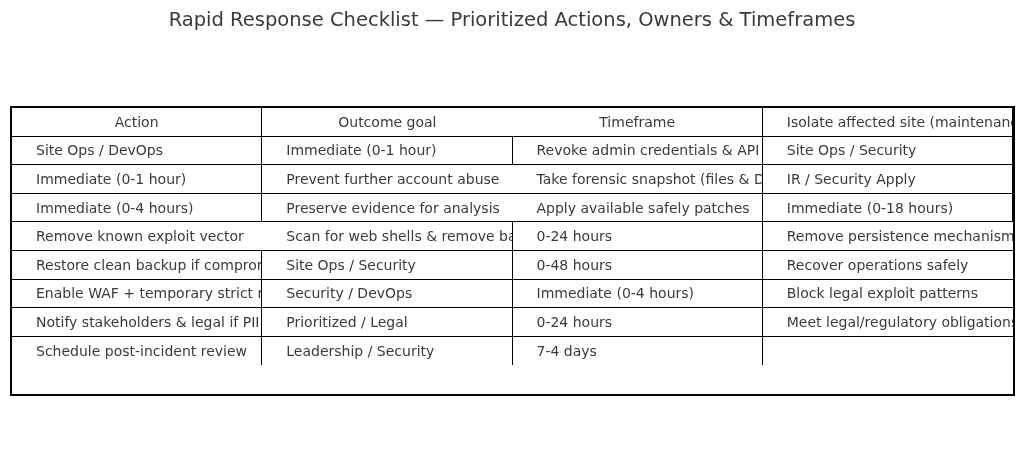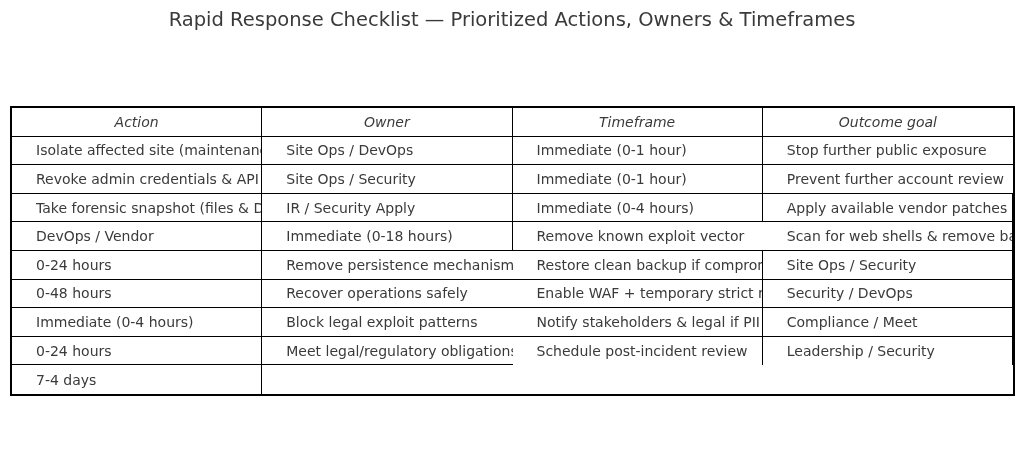--- a/index.html
+++ b/index.html
@@ -48,76 +48,73 @@
     color: #3a3a3a;
     white-space: nowrap;
     overflow: hidden;
     min-width: 0;
   }
   .cell.last-col { border-right: none; }
   .cell.last-row { border-bottom: none; }
   .cell.header {
     justify-content: center;
     padding: 0 4px;
-    font-style: italic;
   }
   .cell.data {
     padding-left: 24px;
     padding-right: 0;
   }
 </style>
 </head>
 <body>
 
 <div class="canvas">
 
   <div class="title">Rapid Response Checklist — Prioritized Actions, Owners &amp; Timeframes</div>
 
   <div class="table">
 
     <div class="cell header">Action</div>
-    <div class="cell header">Owner</div>
+    <div class="cell header last-col">Outcome goal</div>
     <div class="cell header">Timeframe</div>
-    <div class="cell header last-col">Outcome goal</div>
 
     <div class="cell data">Isolate affected site (maintenance mode)</div>
     <div class="cell data">Site Ops / DevOps</div>
     <div class="cell data">Immediate (0-1 hour)</div>
-    <div class="cell data last-col">Stop further public exposure</div>
 
     <div class="cell data">Revoke admin credentials &amp; API keys</div>
     <div class="cell data">Site Ops / Security</div>
     <div class="cell data">Immediate (0-1 hour)</div>
-    <div class="cell data last-col">Prevent further account review</div>
+    <div class="cell data last-col">Prevent further account abuse</div>
 
     <div class="cell data">Take forensic snapshot (files &amp; DB)</div>
     <div class="cell data">IR / Security Apply</div>
     <div class="cell data">Immediate (0-4 hours)</div>
+    <div class="cell data last-col">Preserve evidence for analysis</div>
 
-    <div class="cell data">Apply available vendor patches</div>
-    <div class="cell data">DevOps / Vendor</div>
+    <div class="cell data">Apply available safely patches</div>
     <div class="cell data">Immediate (0-18 hours)</div>
     <div class="cell data last-col">Remove known exploit vector</div>
 
     <div class="cell data">Scan for web shells &amp; remove backdoors</div>
     <div class="cell data">0-24 hours</div>
     <div class="cell data last-col">Remove persistence mechanisms</div>
 
     <div class="cell data">Restore clean backup if compromised</div>
     <div class="cell data">Site Ops / Security</div>
     <div class="cell data">0-48 hours</div>
     <div class="cell data last-col">Recover operations safely</div>
 
     <div class="cell data">Enable WAF + temporary strict rules</div>
     <div class="cell data">Security / DevOps</div>
     <div class="cell data">Immediate (0-4 hours)</div>
     <div class="cell data last-col">Block legal exploit patterns</div>
 
     <div class="cell data">Notify stakeholders &amp; legal if PII involved</div>
-    <div class="cell data">Compliance / Meet</div>
+    <div class="cell data">Prioritized / Legal</div>
     <div class="cell data">0-24 hours</div>
     <div class="cell data last-col">Meet legal/regulatory obligations</div>
 
     <div class="cell data last-row">Schedule post-incident review</div>
     <div class="cell data last-row">Leadership / Security</div>
     <div class="cell data last-row">7-4 days</div>
 
   </div>
 </div>
 

